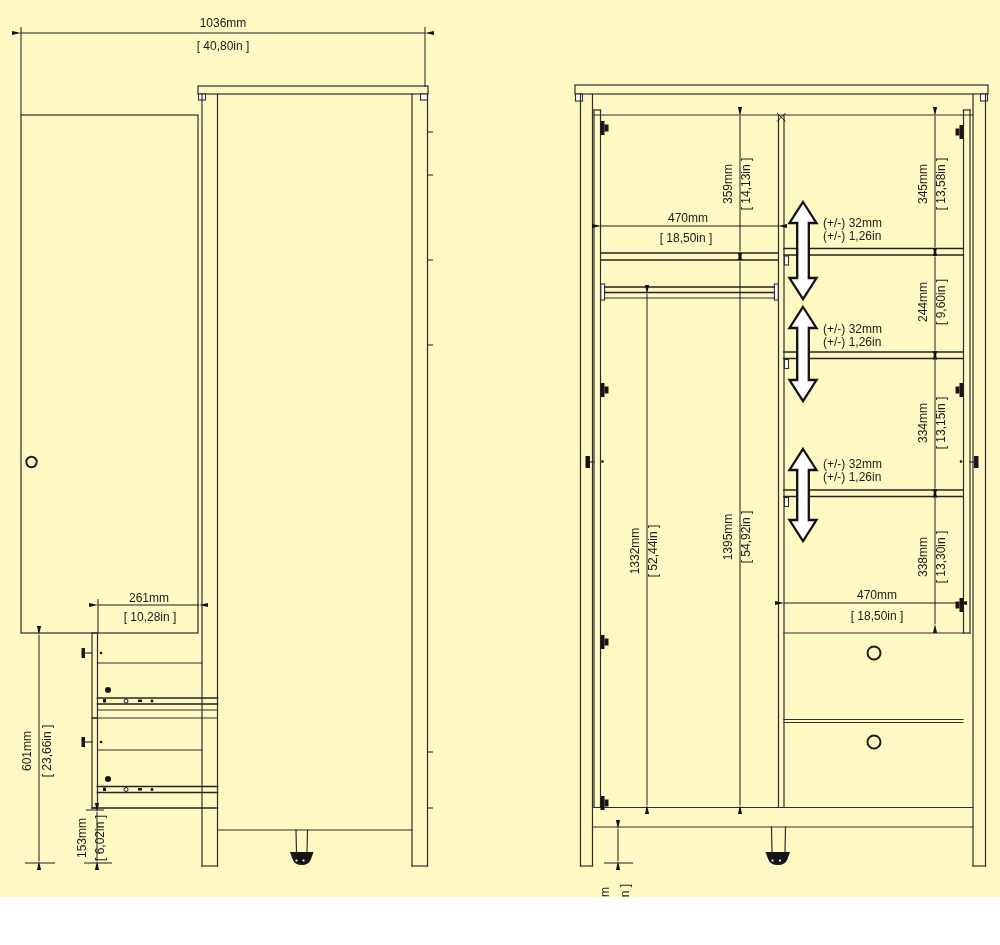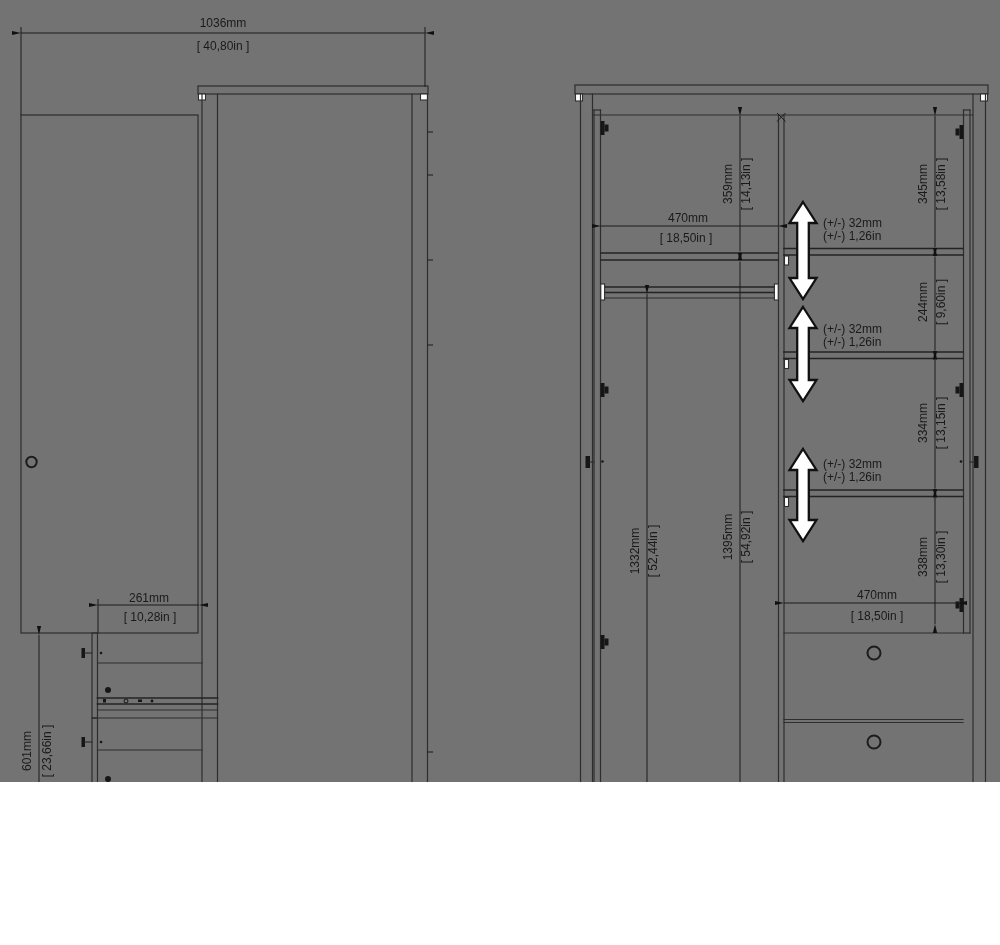--- a/index.html
+++ b/index.html
@@ -1,16 +1,16 @@
 <!DOCTYPE html>
 <html><head>
 <meta charset="utf-8">
 <style>
   html,body{margin:0;padding:0;background:#ffffff;}
-  #stage{position:relative;width:1000px;height:782px;background:#737373;overflow:hidden;}
+  #stage{position:relative;width:1000px;height:897px;background:#fef9c3;overflow:hidden;}
   svg text{font-family:"Liberation Sans","DejaVu Sans",sans-serif;font-size:12px;fill:#1a1a1a;}
   .s  {stroke:#2e2e2e;stroke-width:1.2;fill:none;stroke-linecap:square;}
   .h  {stroke:#232323;stroke-width:1.7;fill:none;stroke-linecap:square;}
   .d  {stroke:#1c1c1c;stroke-width:1;fill:none;}
   .f  {fill:#161616;stroke:none;}
   .wf {fill:#ffffff;stroke:#111111;stroke-width:2.3;}
   .cap{fill:#ffffff;stroke:#2e2e2e;stroke-width:1.1;}
 </style>
 </head>
 <body>

